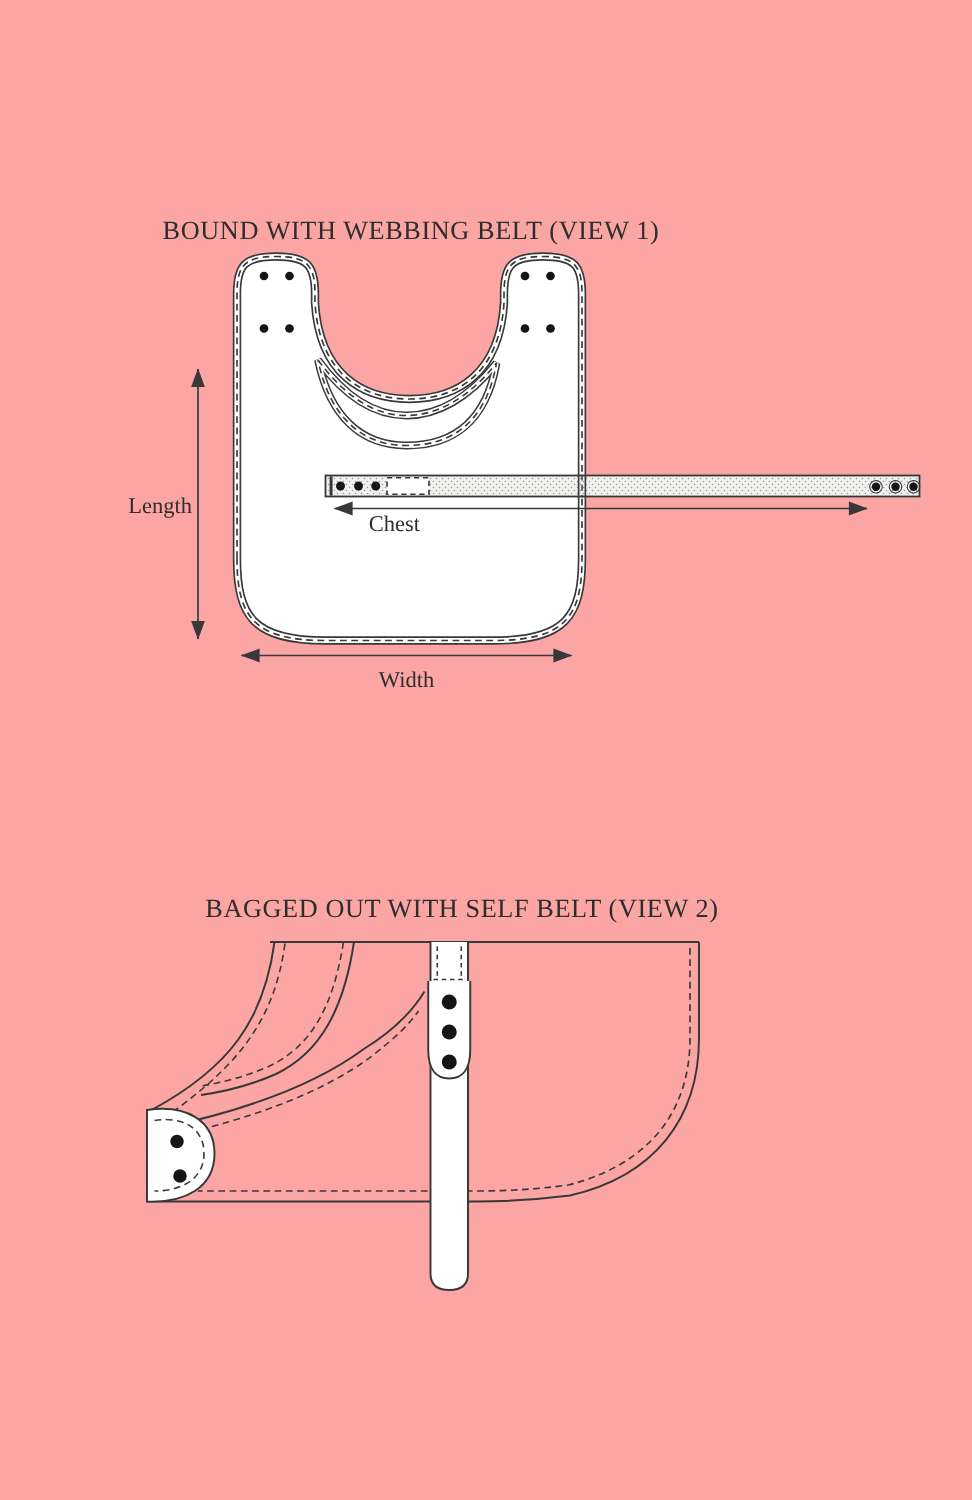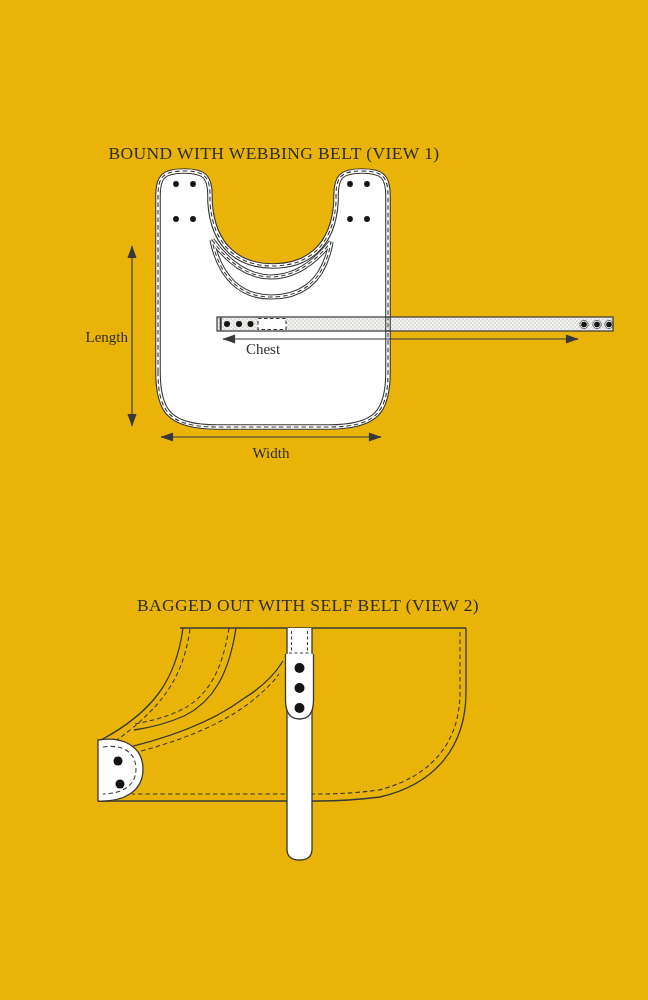--- a/index.html
+++ b/index.html
@@ -1,19 +1,19 @@
 <!DOCTYPE html>
 <html><head>
 <meta charset="utf-8">
 <style>
   html,body{margin:0;padding:0;background:#ffffff;}
   .canvas{
     position:relative;
     width:648px;height:1000px;
-    background:#eab308;
+    background:#fca5a5;
     font-family:"Liberation Serif","DejaVu Serif",serif;
     overflow:hidden;
   }
   svg{display:block;}
   .title{
     font-family:"Liberation Serif","DejaVu Serif",serif;
     font-size:17.5px;
     letter-spacing:0.4px;
     fill:#2d2d2d;
   }

